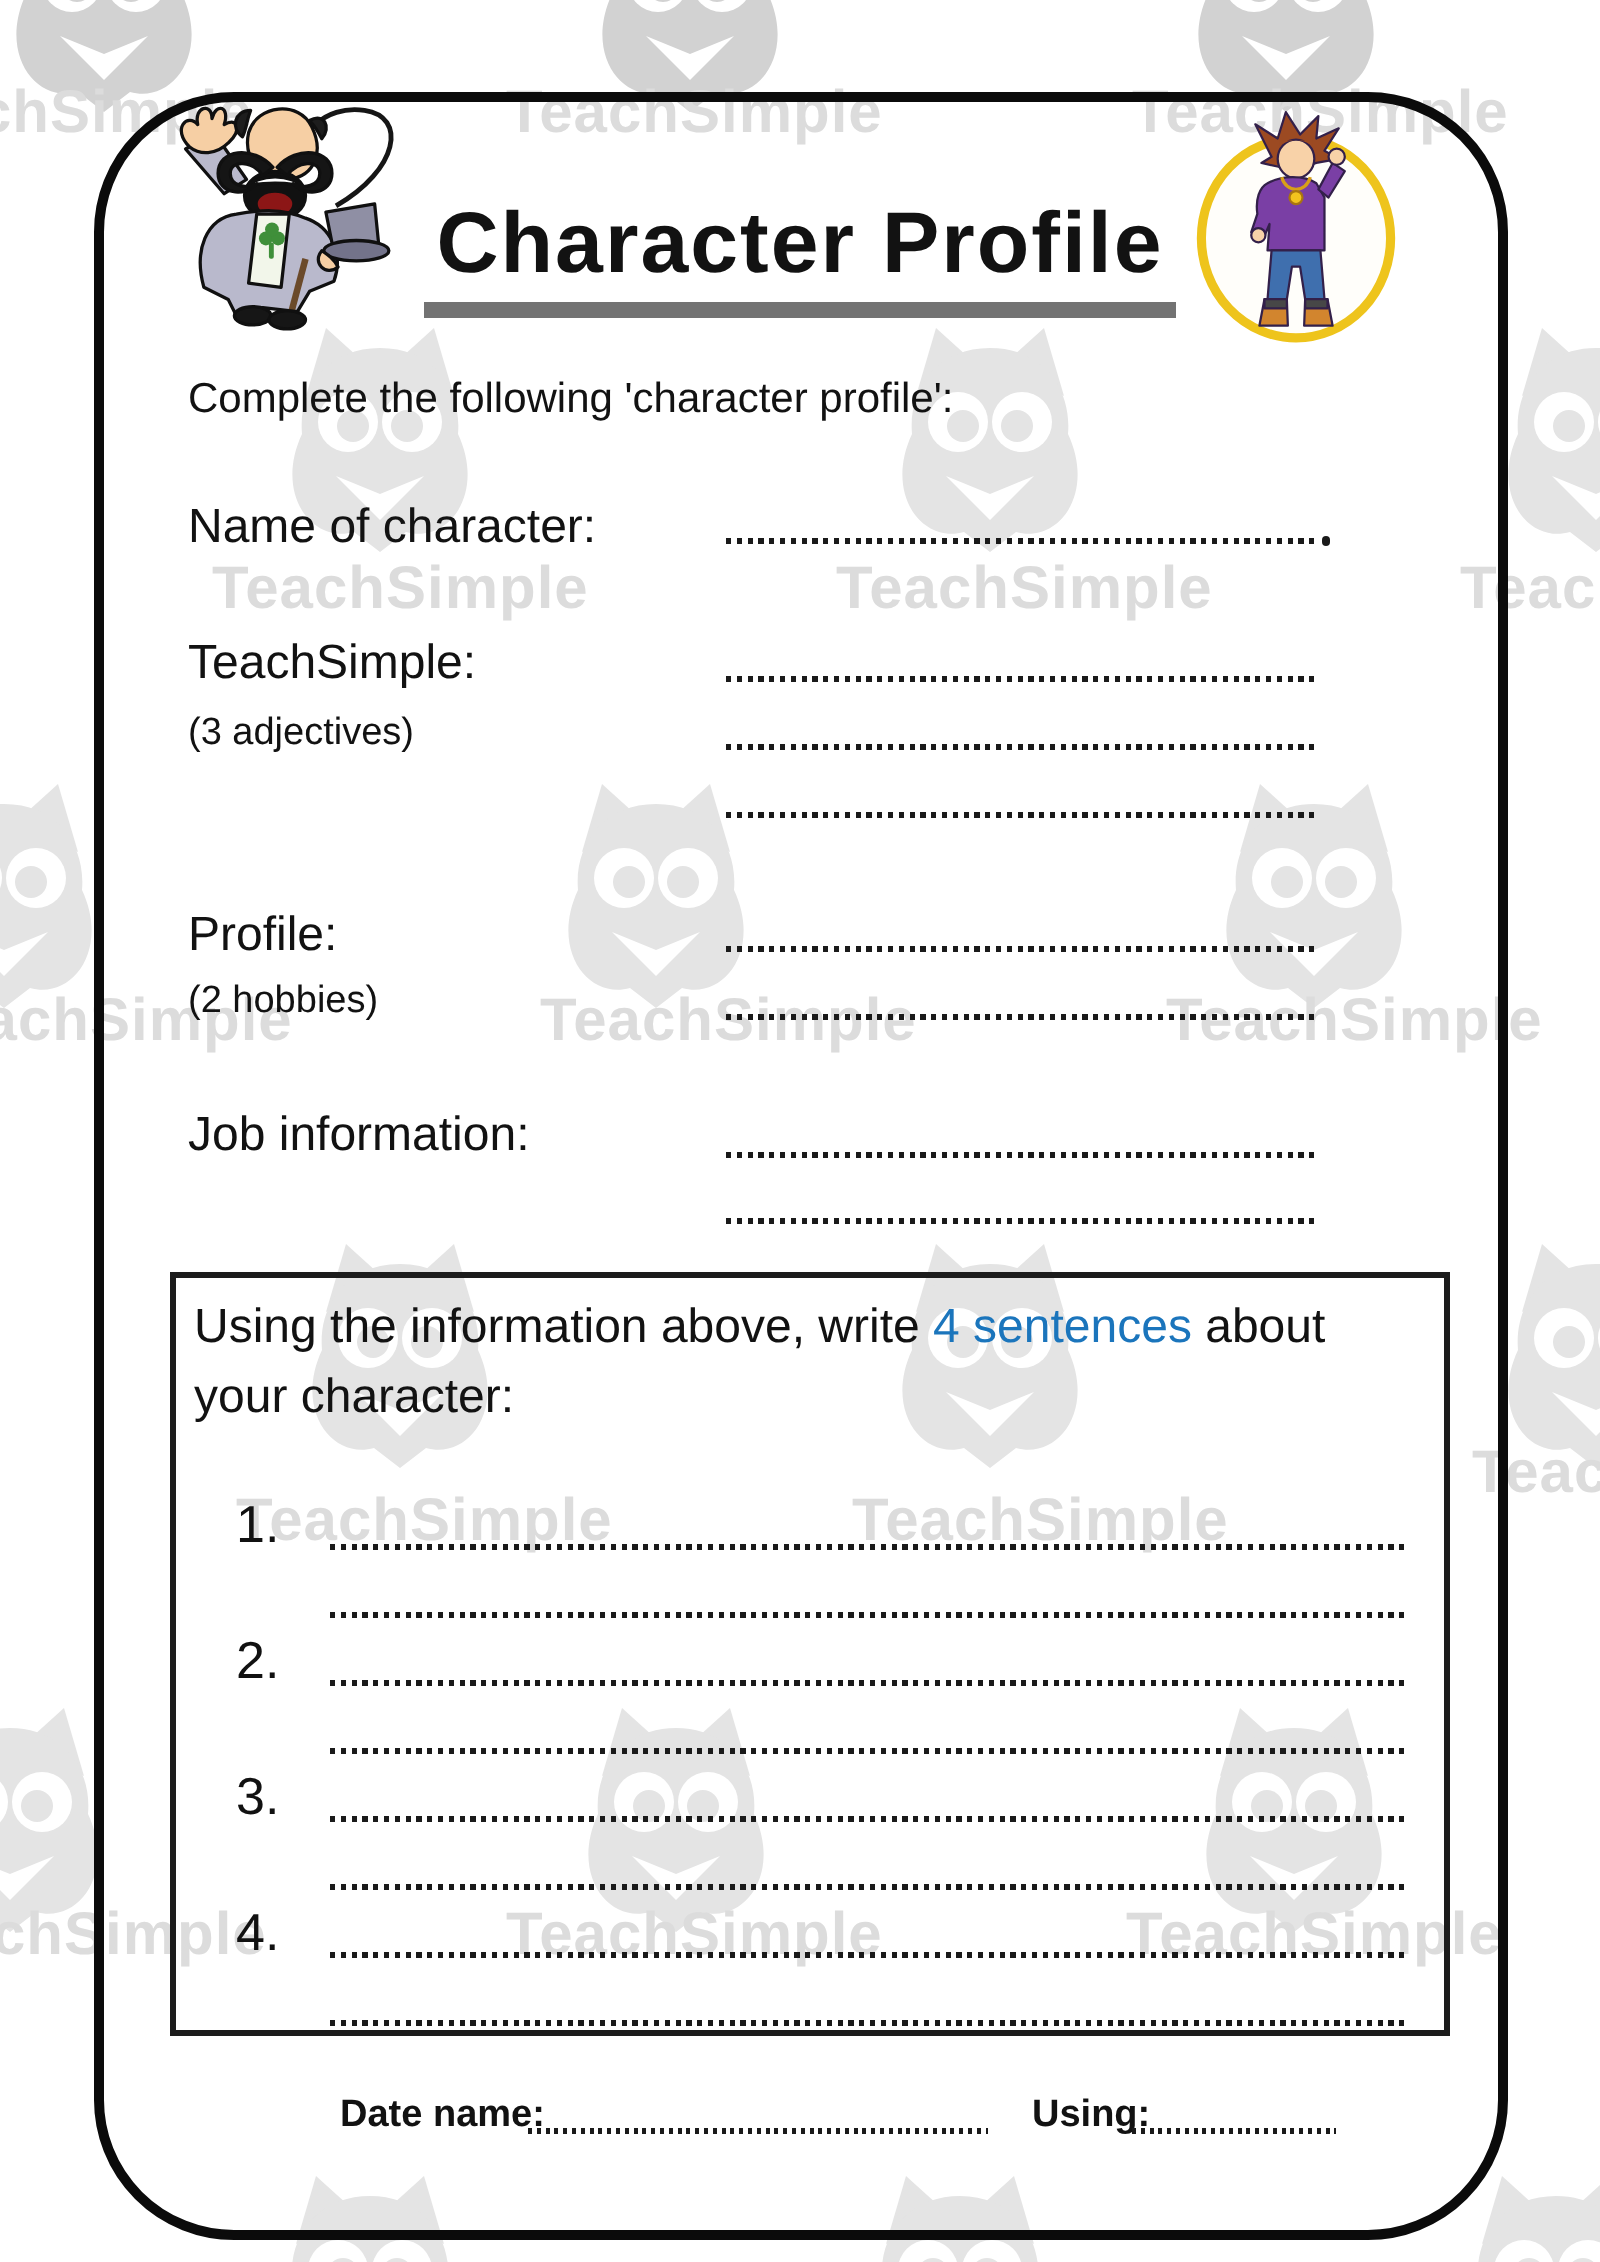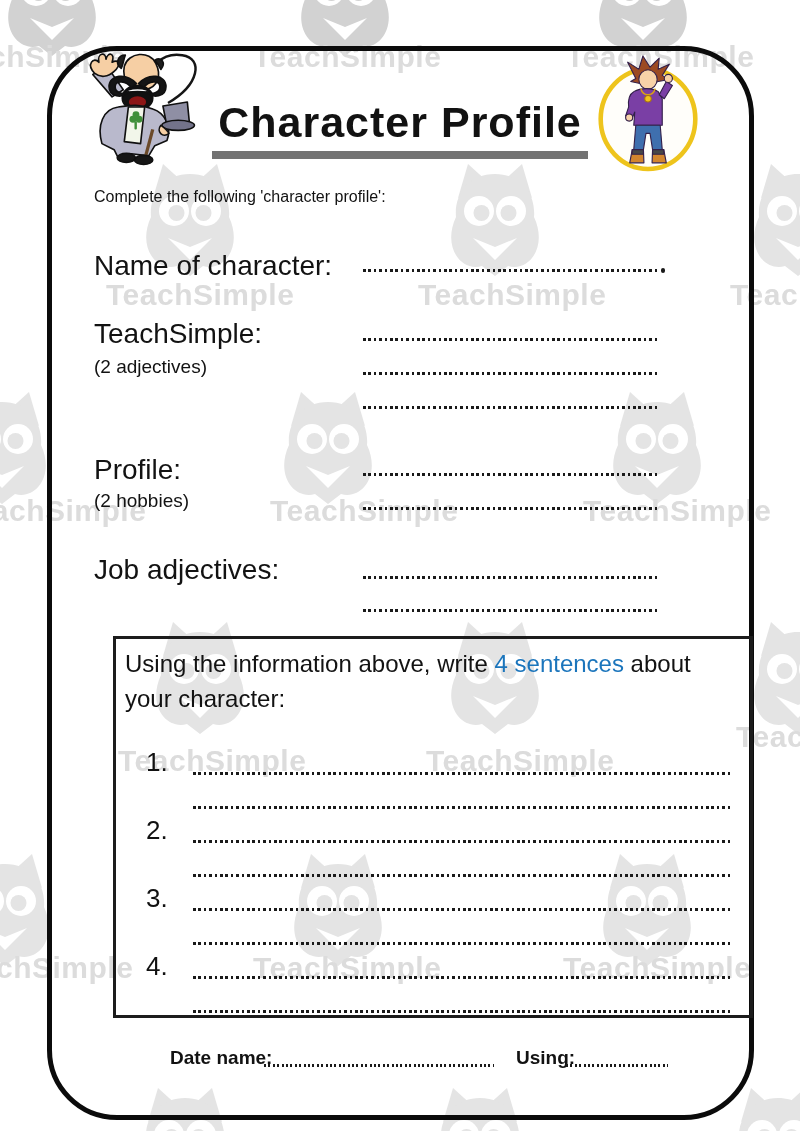--- a/index.html
+++ b/index.html
@@ -21,36 +21,36 @@
   }
   
   .singer-svg{position:absolute;left:72px;top:44px;width:130px;height:122px;z-index:3;}
   .boy-svg{position:absolute;left:595px;top:54px;width:106px;height:118px;z-index:3;}
   .title-wrap{position:absolute;left:0;right:0;top:99px;text-align:center;z-index:2;}
   .page-title{
     display:inline-block;font-size:43px;font-weight:bold;letter-spacing:1px;
     border-bottom:8px solid #737373;padding:0 6px 5px 6px;line-height:1.1;
   }
   
-  .intro{position:absolute;left:94px;top:188px;font-size:16px;z-index:2;text-align:center;}
-  .flabel{position:absolute;left:94px;font-size:28px;z-index:2;}
+  .intro{position:absolute;left:94px;top:188px;font-size:21px;z-index:2;text-align:center;}
+  .flabel{position:absolute;left:94px;font-size:24px;z-index:2;}
   .fnote{position:absolute;left:94px;font-size:19px;z-index:2;}
   .wline{
     position:absolute;height:3px;z-index:2;
     background-image:repeating-linear-gradient(to right,#1a1a1a 0 2.6px,transparent 2.6px 5.4px);
   }
   .fline{left:363px;width:294px;}
   .enddot::after{
     content:"";position:absolute;right:-8px;top:-1px;width:4.5px;height:4.5px;
     background:#1a1a1a;border-radius:50%;
   }
   
   .sbox{
     position:absolute;left:85px;top:636px;width:640px;height:382px;
-    box-sizing:border-box;border:3px solid #1c1c1c;z-index:2;background:transparent;margin-left:28px;
+    box-sizing:border-box;border:3px solid #1c1c1c;z-index:2;background:transparent;
   }
   .prompt{padding:8px 24px 0 9px;font-size:24px;line-height:1.45;}
   .snum{position:absolute;left:30px;font-size:26px;color:#111;}
   .sline{left:77px;width:540px;}
   
   .ffl{position:absolute;font-size:19px;font-weight:bold;z-index:2;white-space:nowrap;}
   .fl-line{
     position:absolute;height:2.6px;z-index:2;
     background-image:repeating-linear-gradient(to right,#1a1a1a 0 2px,transparent 2px 4.4px);
   }
@@ -202,31 +202,31 @@
       <rect x="56.5" y="94" width="11" height="4.5" fill="#474747"></rect>
     </g>
   </svg>
 
   <div class="intro">Complete the following 'character profile':</div>
 
   <div class="flabel" style="top:250px">Name of character:</div>
   <div class="wline fline enddot" style="top:269px"></div>
 
   <div class="flabel" style="top:318px">TeachSimple:</div>
-  <div class="fnote" style="top:356px">(2 adjectives)</div>
+  <div class="fnote" style="top:356px">(3 adjectives)</div>
   <div class="wline fline" style="top:338px"></div>
   <div class="wline fline" style="top:372px"></div>
   <div class="wline fline" style="top:406px"></div>
 
   <div class="flabel" style="top:454px">Profile:</div>
   <div class="fnote" style="top:490px">(2 hobbies)</div>
   <div class="wline fline" style="top:473px"></div>
   <div class="wline fline" style="top:507px"></div>
 
-  <div class="flabel" style="top:554px">Job adjectives:</div>
+  <div class="flabel" style="top:554px">Job information:</div>
   <div class="wline fline" style="top:576px"></div>
   <div class="wline fline" style="top:609px"></div>
 
   <div class="sbox">
     <div class="prompt"><span>Using the information above, write </span><span class="hl" style="color: rgb(27, 117, 188);">4 sentences</span><span> about your character:</span></div>
 
     <div class="snum" style="top:108px">1.</div>
     <div class="wline sline" style="top:133px"></div>
     <div class="wline sline" style="top:167px"></div>
 

